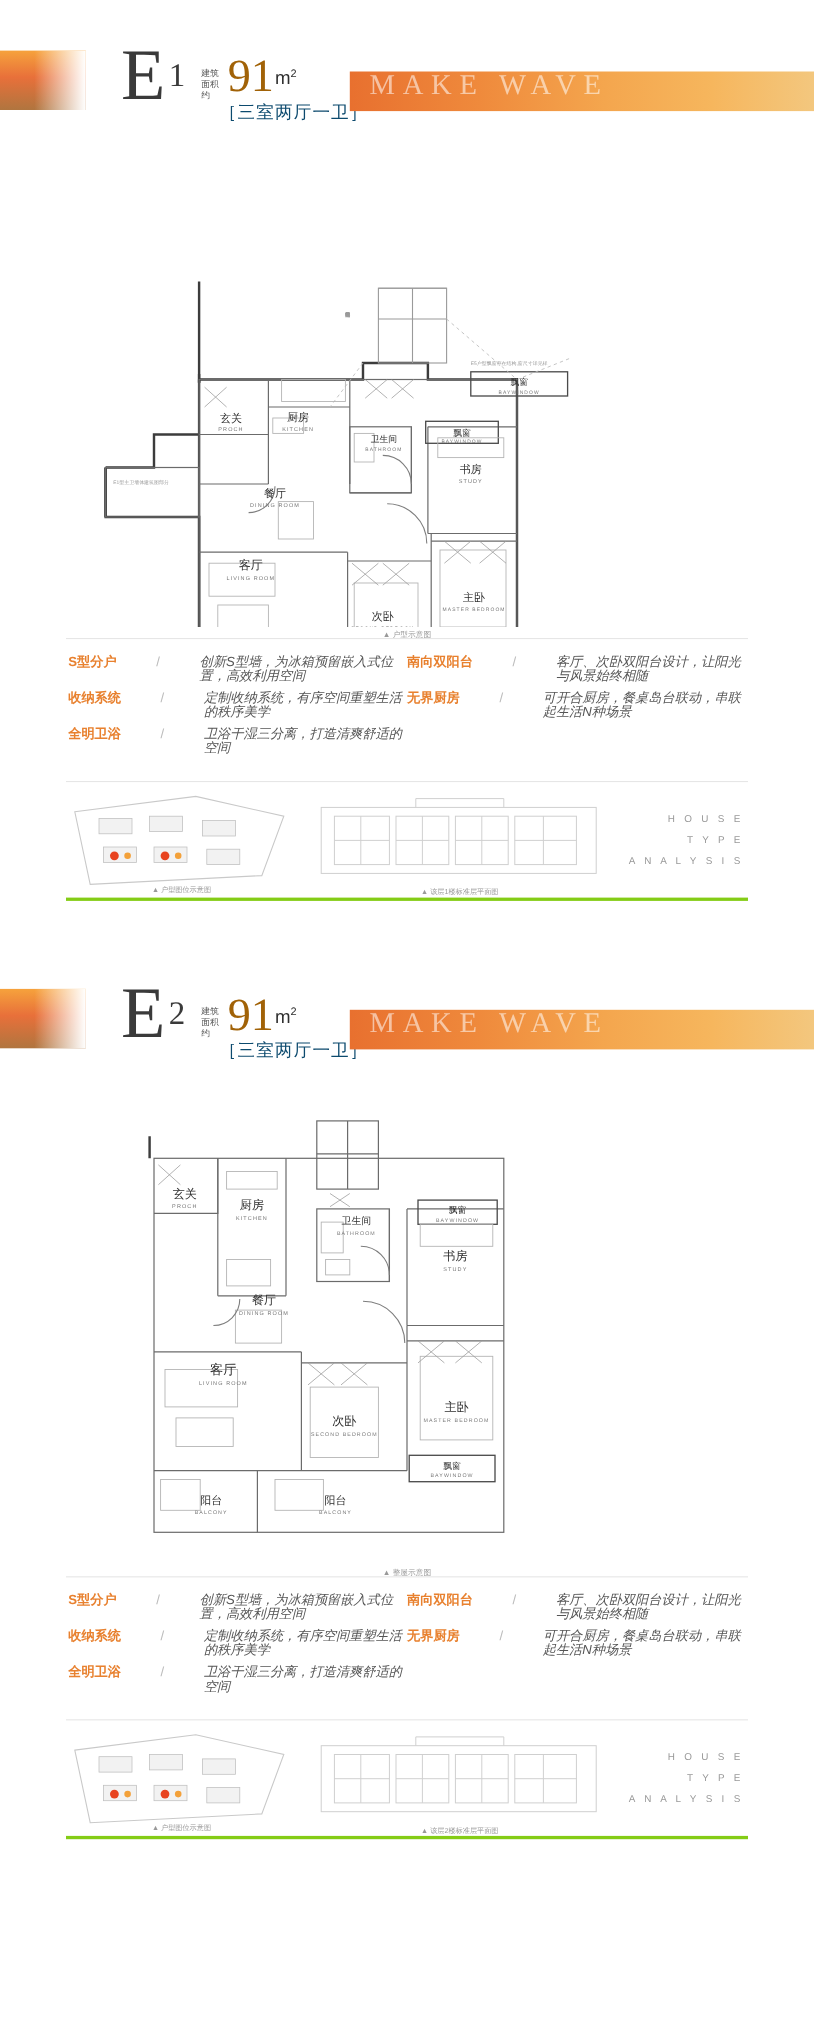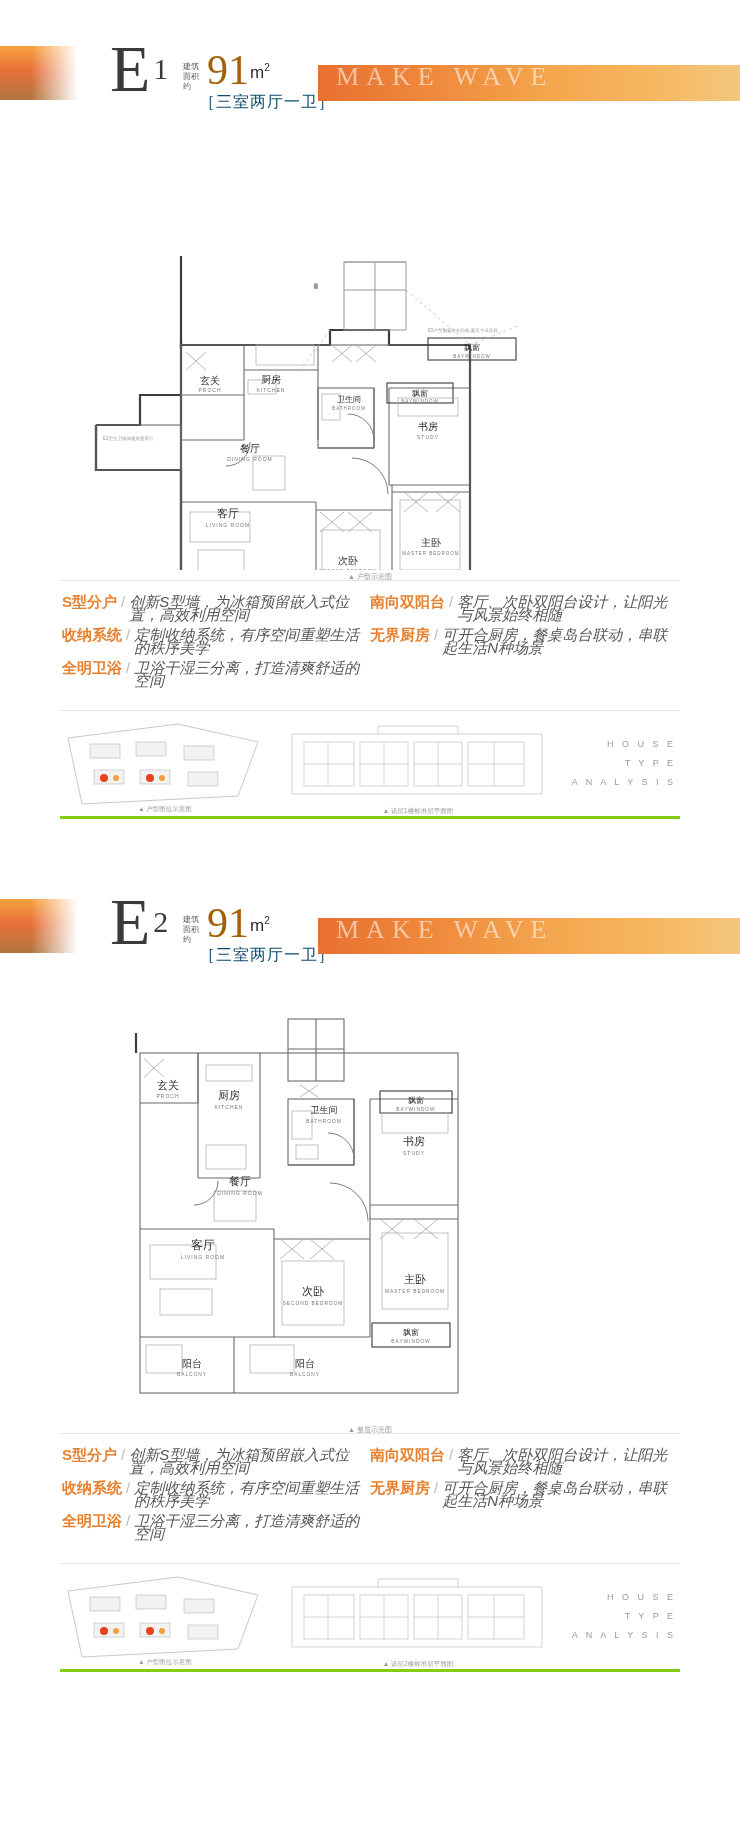--- a/index.html
+++ b/index.html
@@ -82,21 +82,21 @@
   .plan-caption{
     text-align:center;font-size:7px;color:#999;margin-top:2px;
   }
 
   
   .rule{height:1px;background:#e6e6e6;margin:10px 60px 0 60px;}
   .features{
     display:flex;padding:14px 62px 12px 62px;gap:0px;
   }
   .feat-col{width:50%;}
-  .feat-row{display:flex;align-items:baseline;margin-bottom:7px;font-size:15px;line-height:13px;}
+  .feat-row{display:flex;align-items:baseline;margin-bottom:7px;font-size:12px;line-height:13px;gap:32px;}
   .feat-key{color:#e8812f;white-space:nowrap;font-weight:700;}
   .feat-sep{color:#bbb;margin:0 4px;}
   .feat-val{color:#555;font-style:italic;}
 
   
   .analysis{
     position:relative;
     border-top:1px solid #e6e6e6;
     border-bottom:3px solid #84cc16;
     margin:4px 60px 0 60px;

